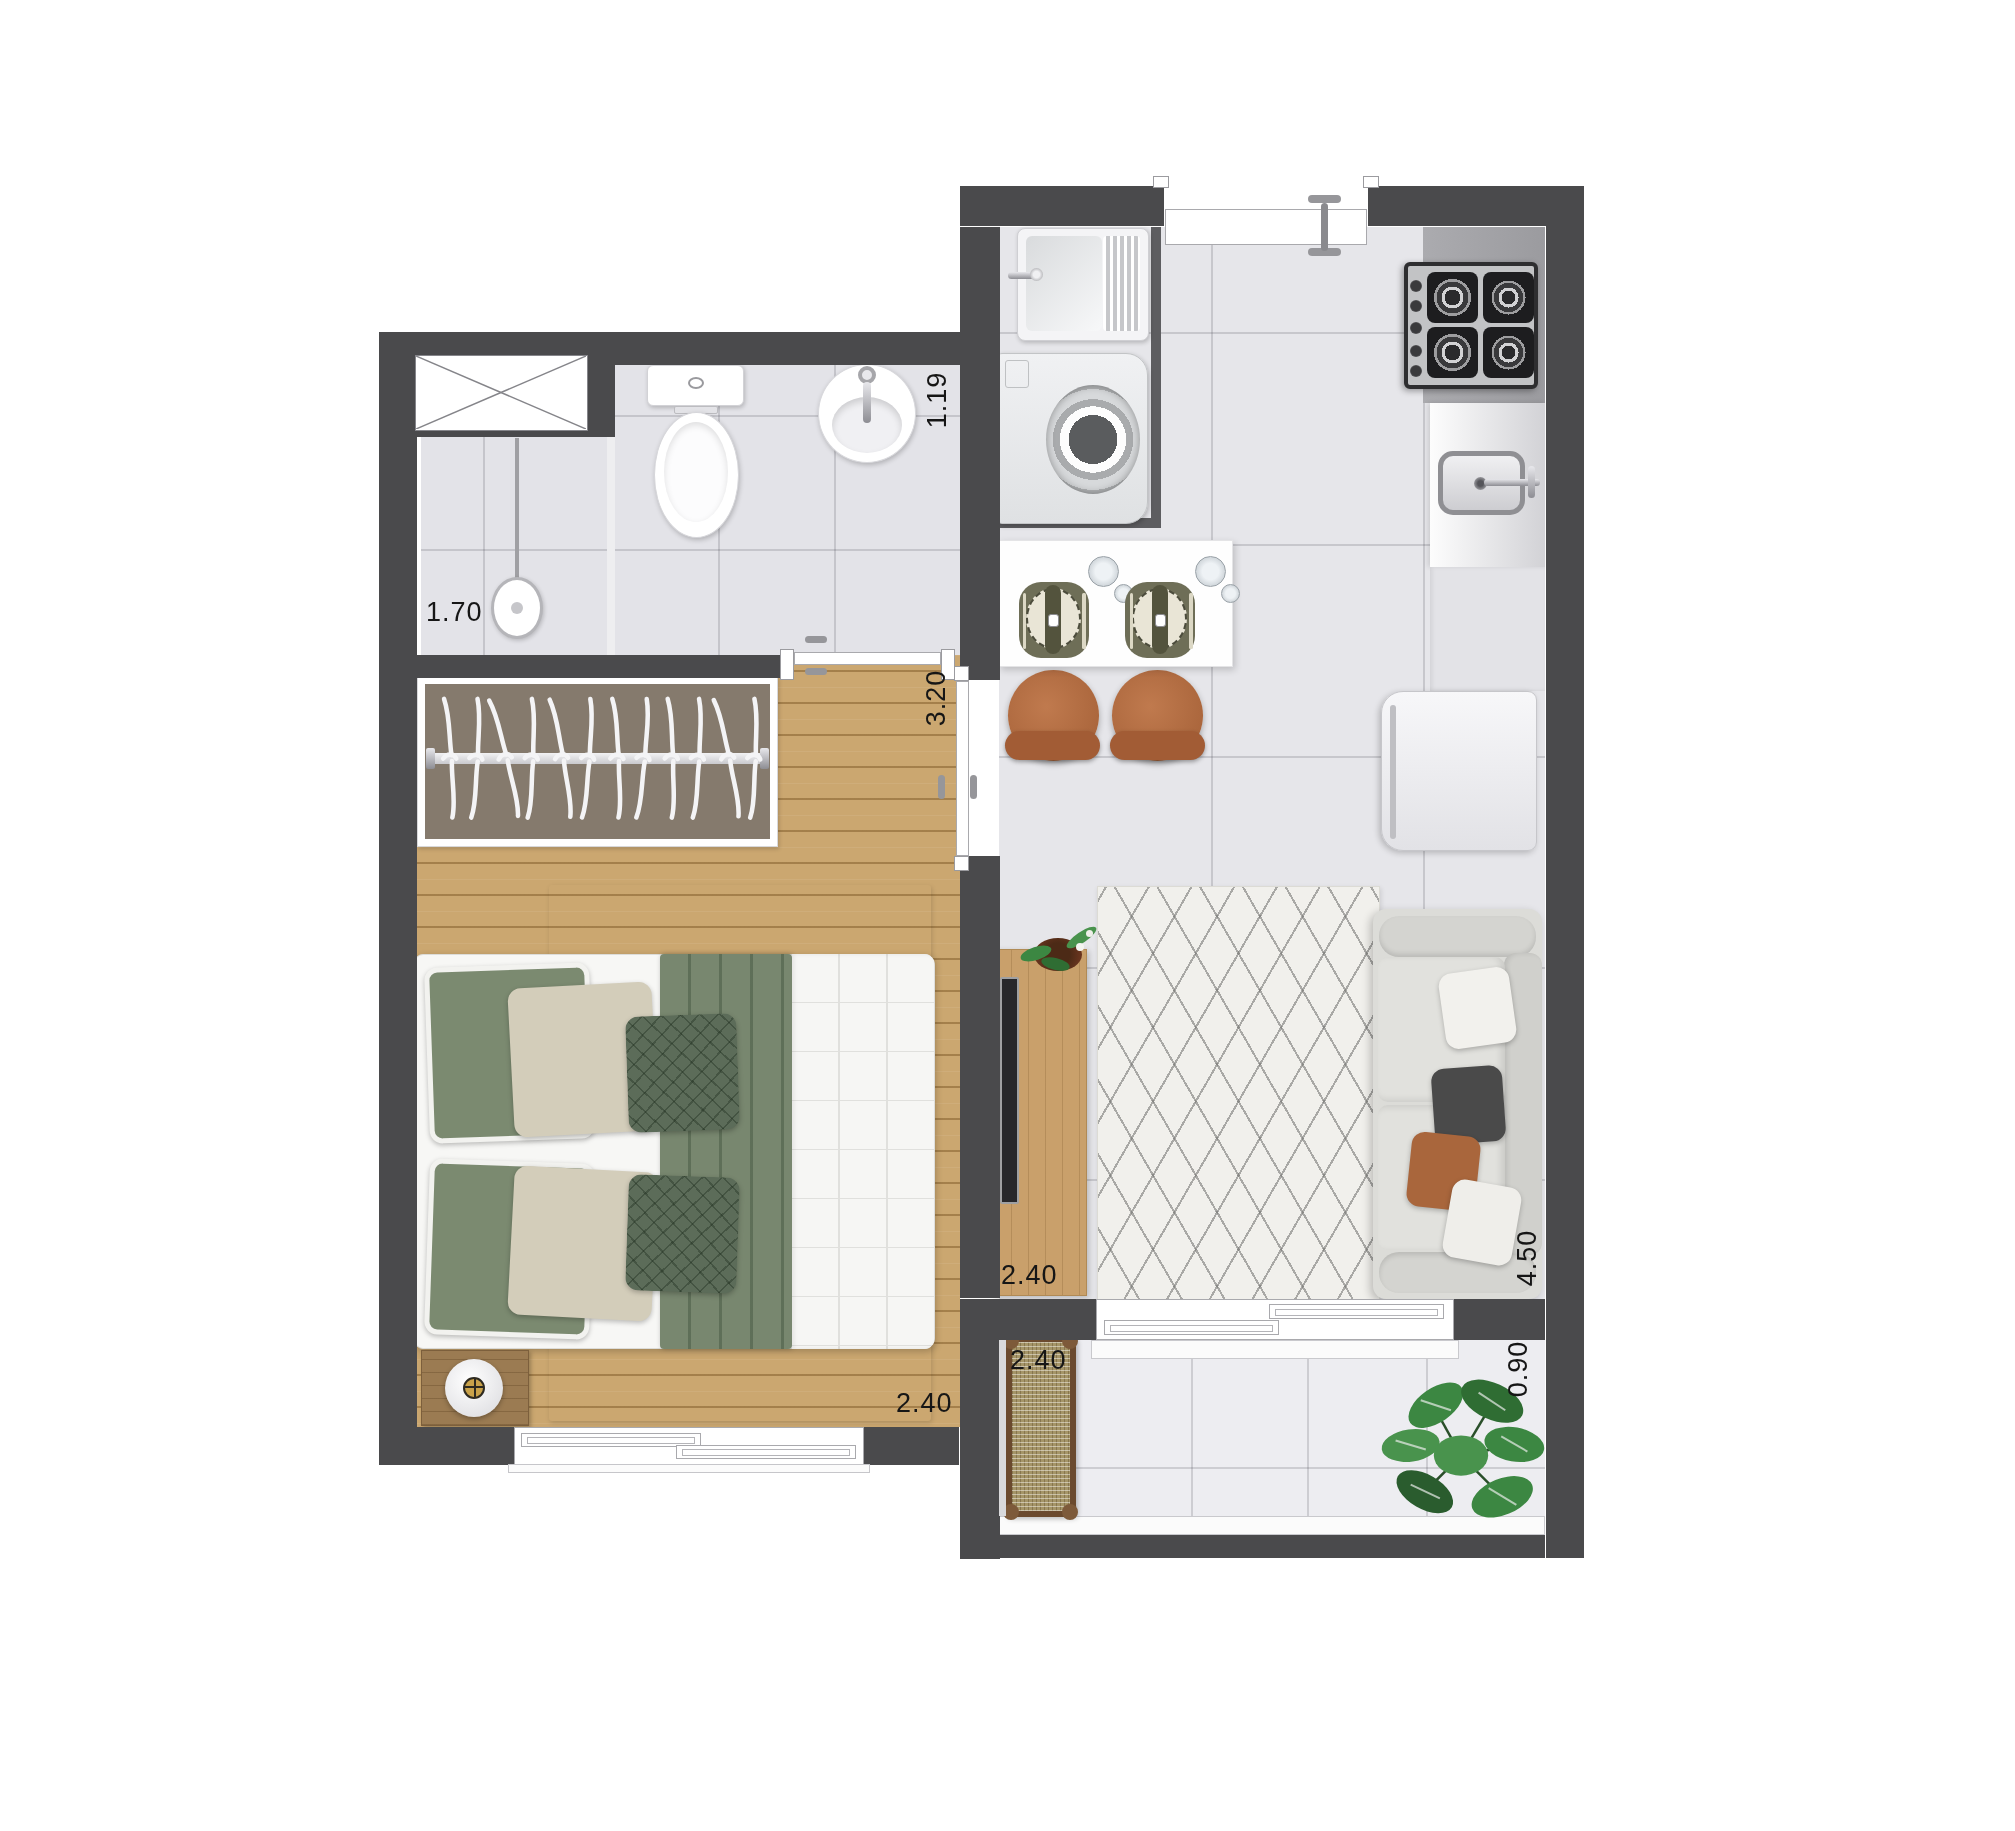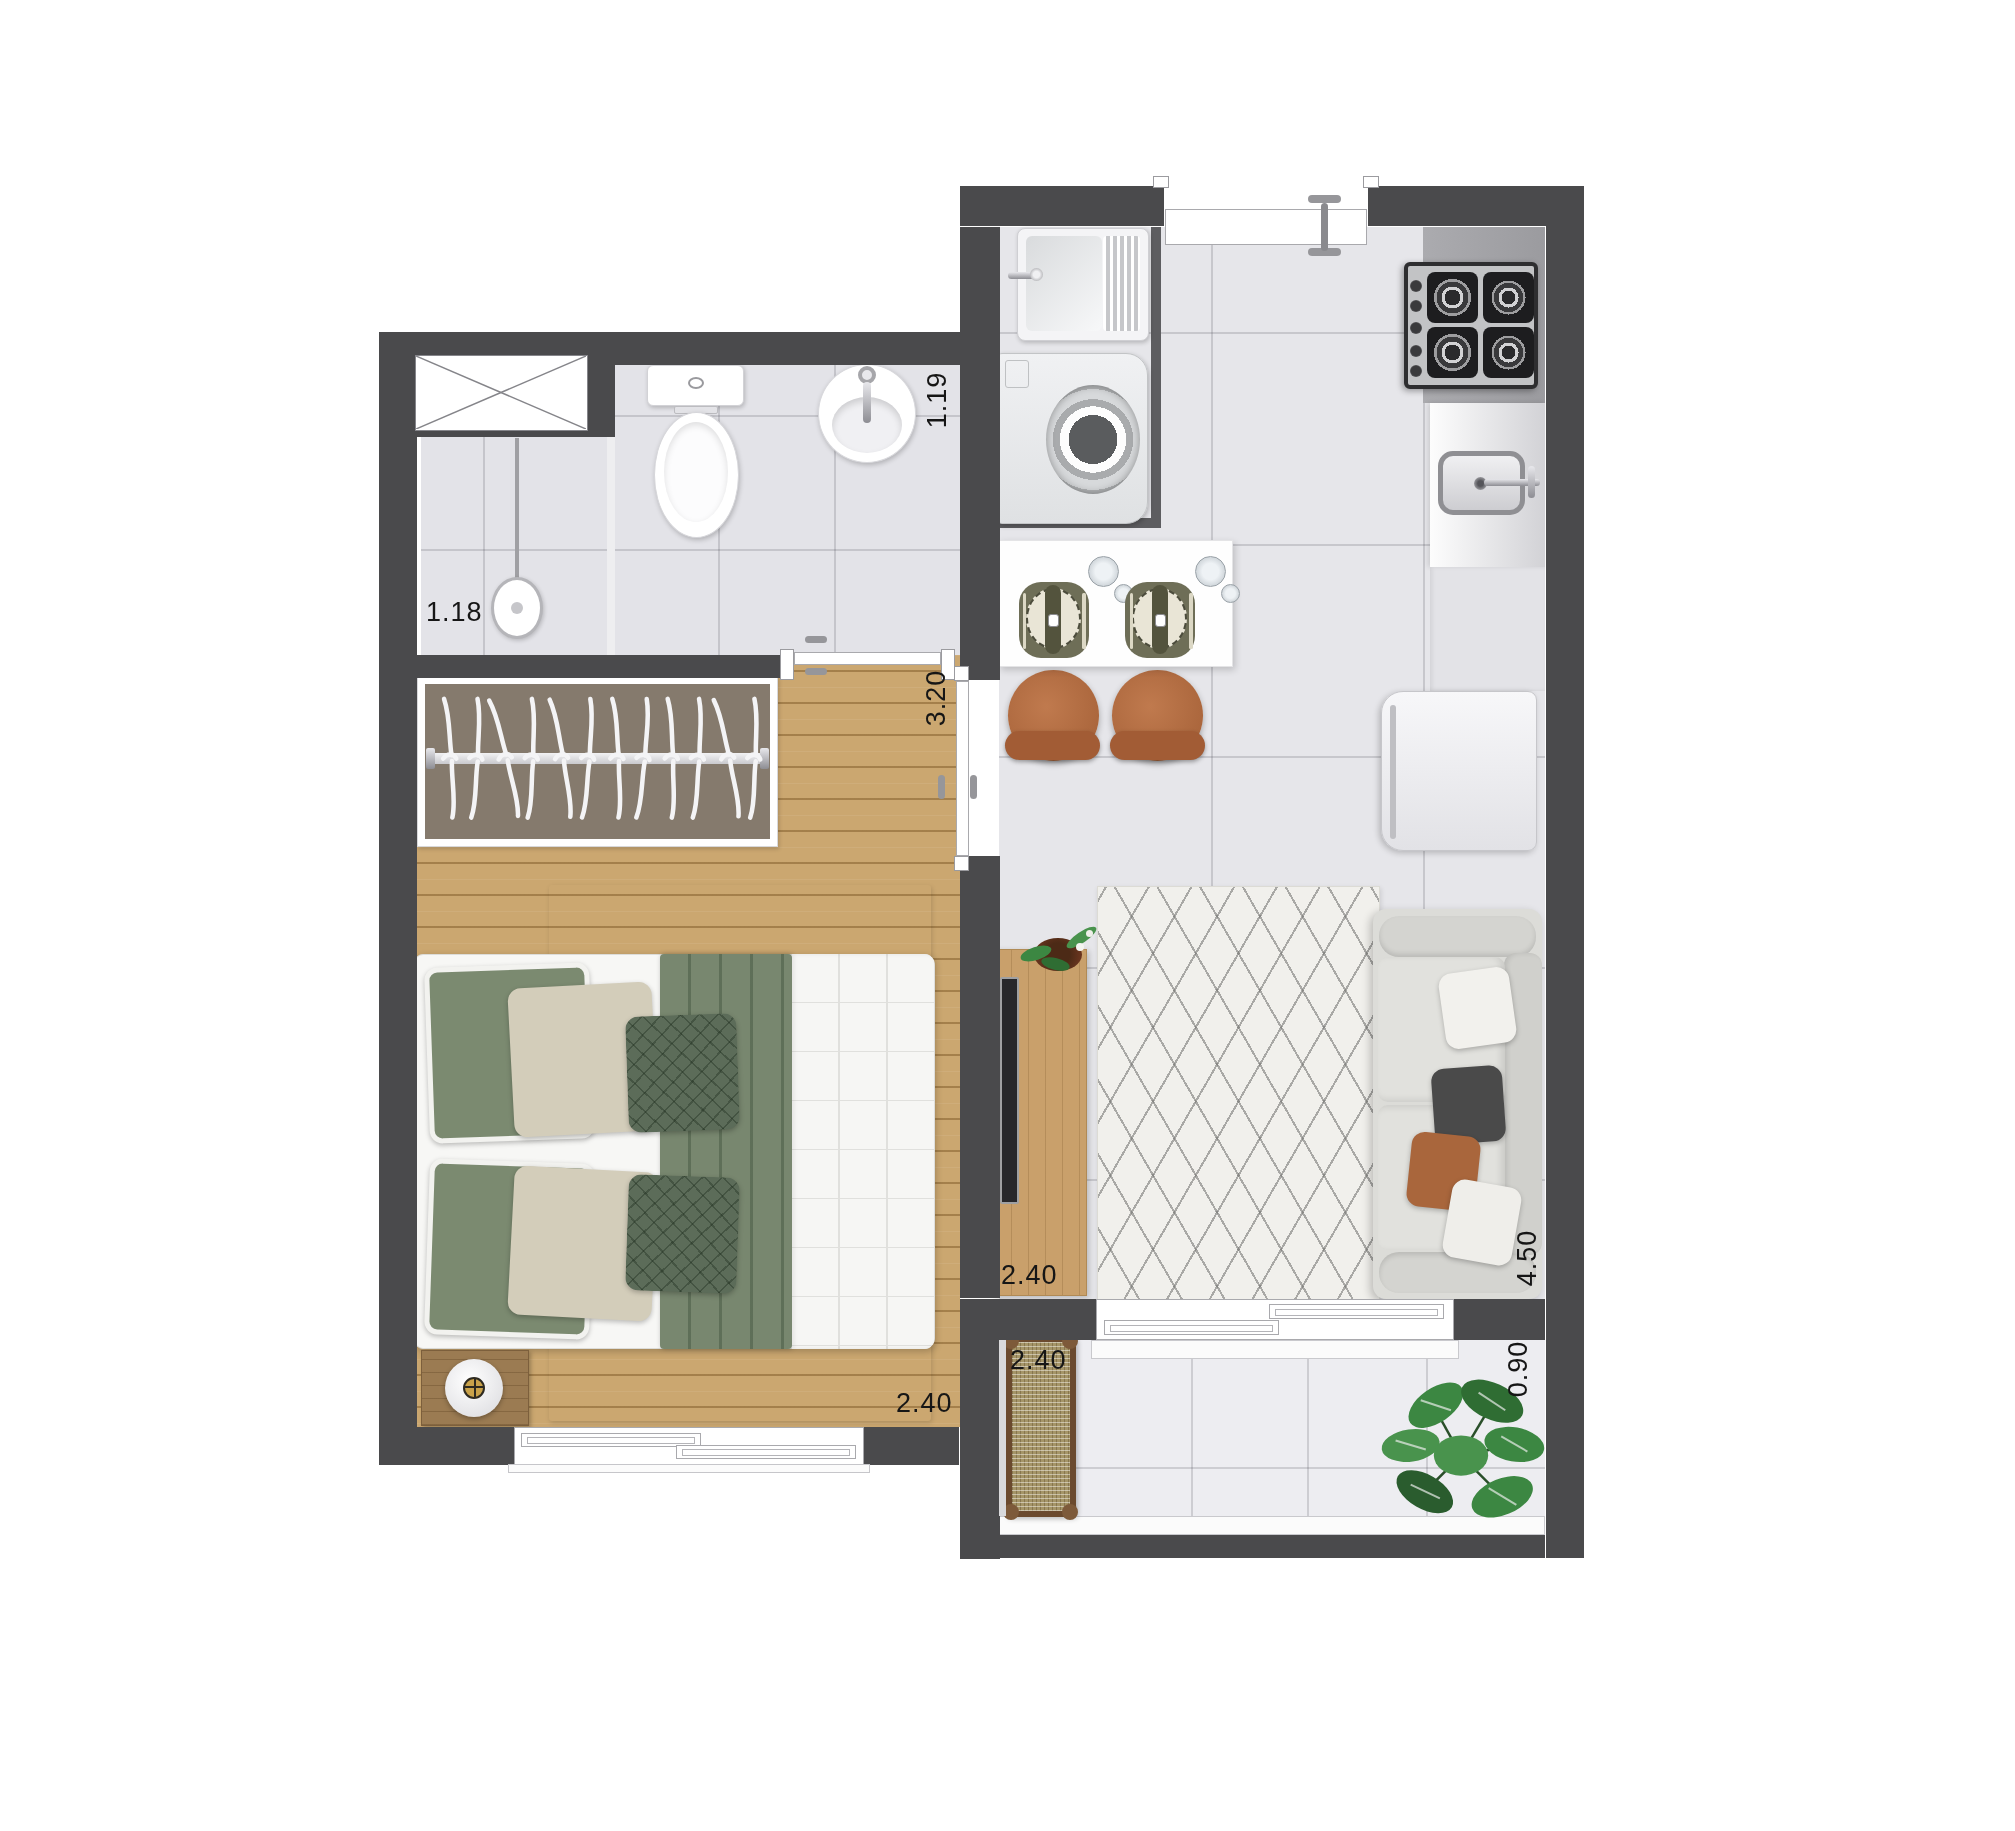--- a/index.html
+++ b/index.html
@@ -296,21 +296,21 @@
 
   <div class="abs" style="left:1096px;top:1299px;width:358px;height:41px;background:#ffffff;border:1px solid #a9a9ad;box-sizing:border-box;"></div>
   <div class="white-piece" style="left:1269px;top:1304px;width:175px;height:15px;">
       <div style="margin:3.5px 5px;height:5px;border:1px solid #b4b4b8;"></div>
     </div>
   <div class="white-piece" style="left:1104px;top:1320px;width:175px;height:15px;">
       <div style="margin:3.5px 5px;height:5px;border:1px solid #b4b4b8;"></div>
     </div>
   <div class="abs" style="left:1091px;top:1340px;width:368px;height:19px;background:#fbfbfb;border:1px solid #c9c9cd;box-sizing:border-box;"></div>
 
-  <div class="dim" style="left:426px;top:597px;">1.18</div>
+  <div class="dim" style="left:426px;top:597px;">1.70</div>
   <div class="dim rot" style="left:881px;top:385px;">1.19</div>
   <div class="dim rot" style="left:880px;top:683px;">3.20</div>
   <div class="dim" style="left:896px;top:1388px;">2.40</div>
   <div class="dim" style="left:1001px;top:1260px;">2.40</div>
   <div class="dim rot" style="left:1471px;top:1243px;">4.50</div>
   <div class="dim" style="left:1010px;top:1345px;">2.40</div>
   <div class="dim rot" style="left:1462px;top:1354px;">0.90</div>
 
 </div>
 

